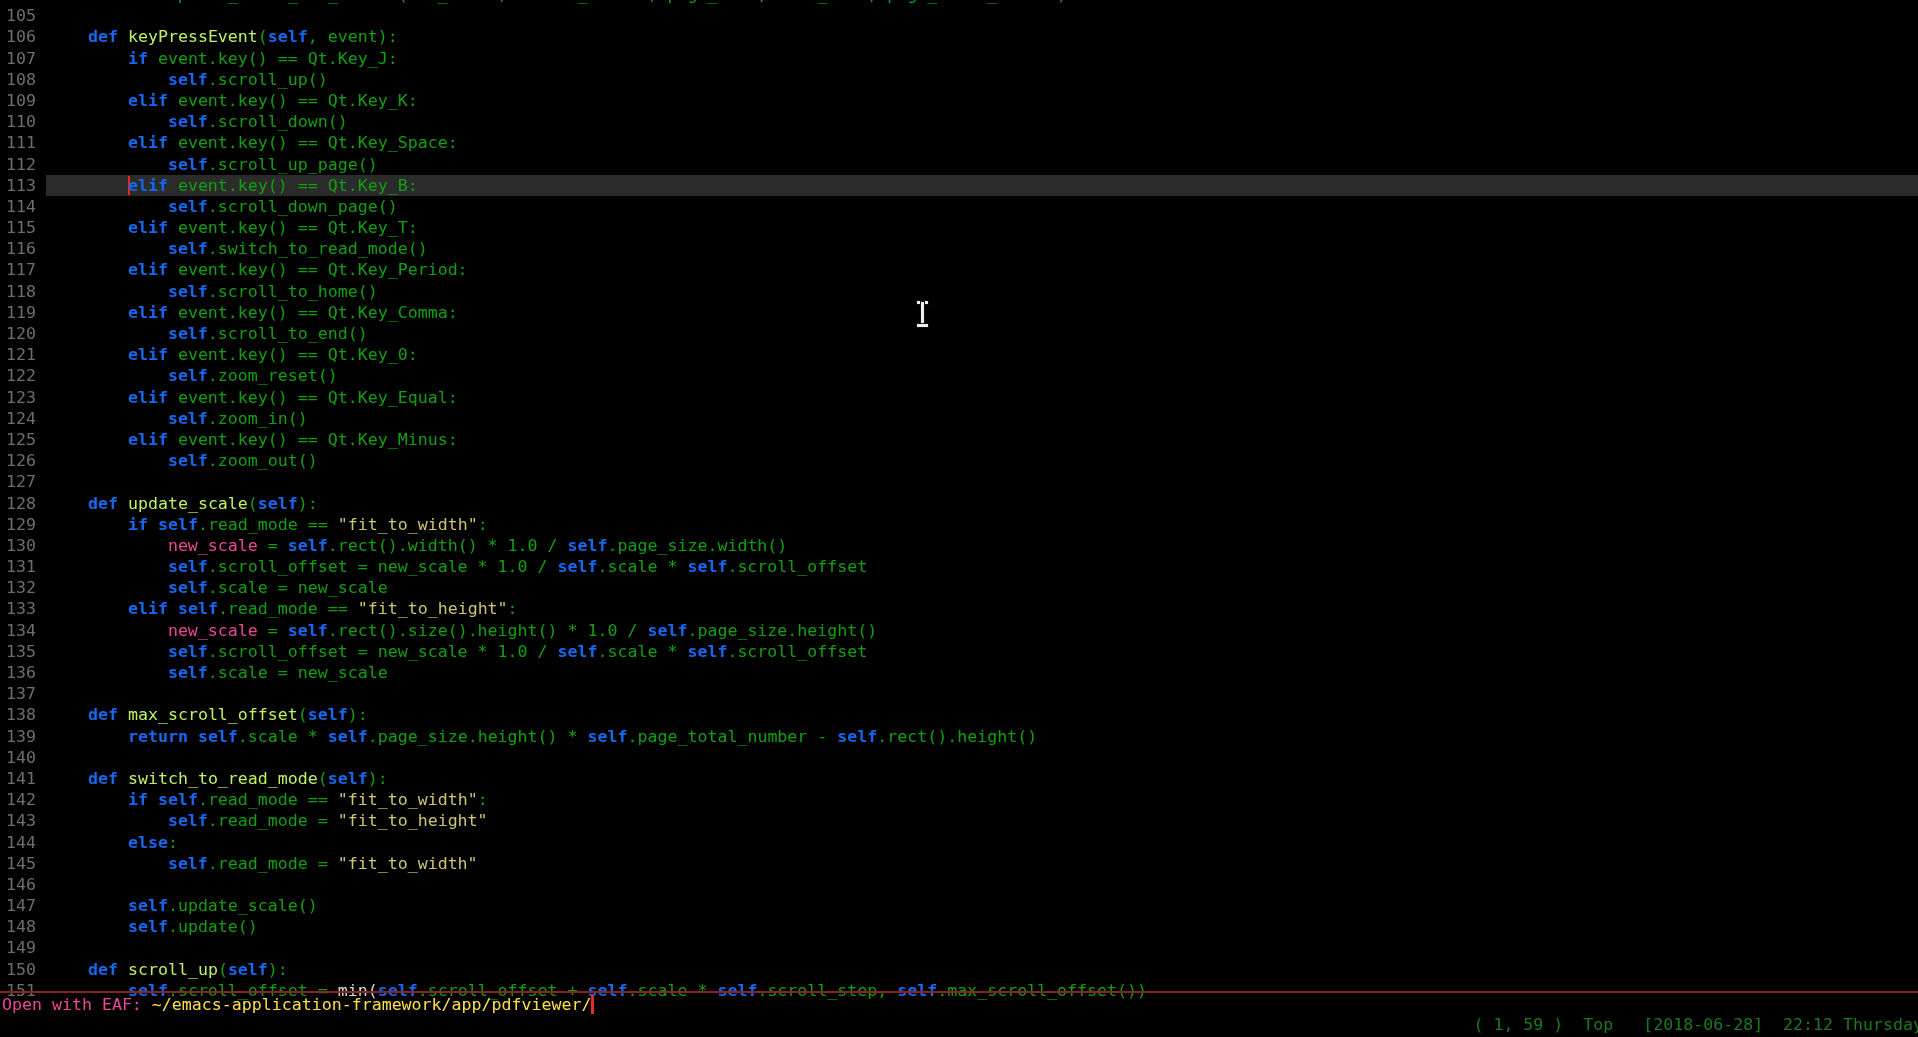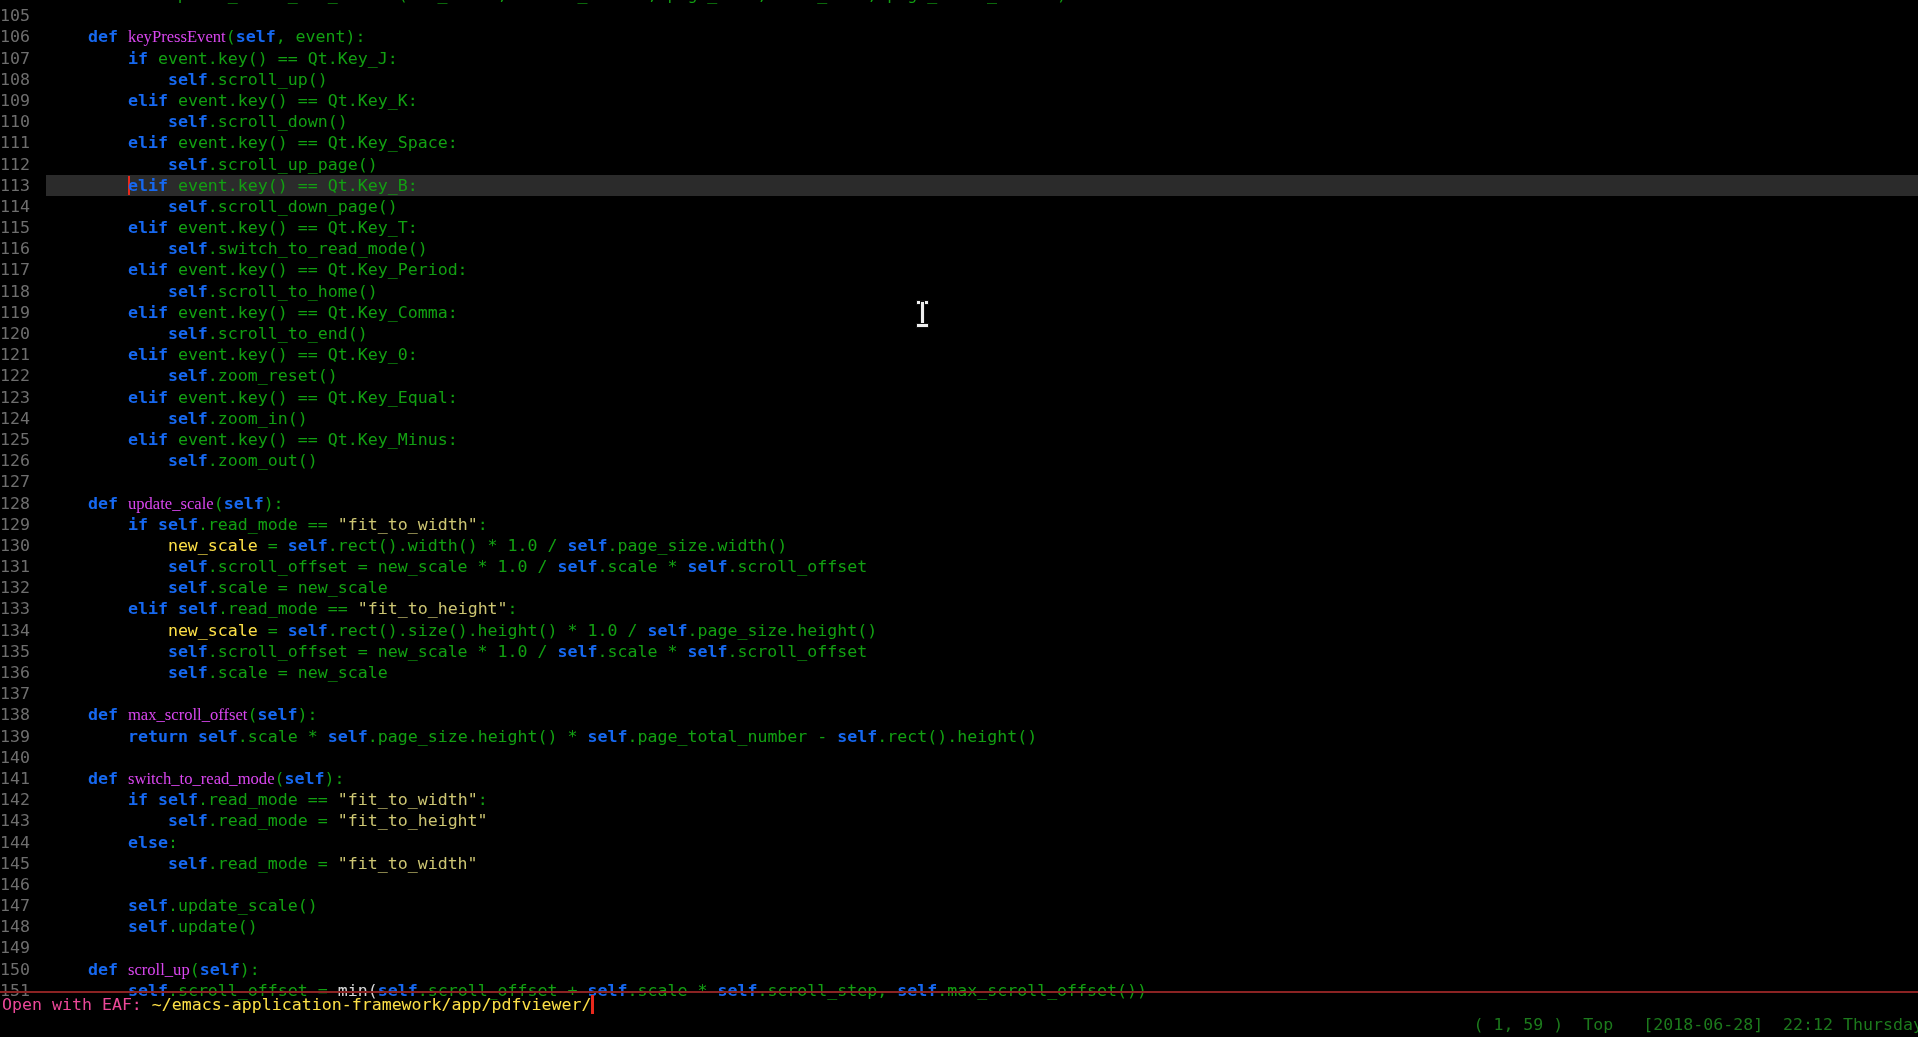--- a/index.html
+++ b/index.html
@@ -12,26 +12,26 @@
     font-size:16.6px;
     line-height:21.2px;
   }
   
   #editor{
     position:absolute;top:-16px;left:0;right:0;
     white-space:pre;
   }
   .row{height:21.2px;white-space:pre;}
   .row.hl{background:linear-gradient(to right,#000 0,#000 46px,#2b2b2b 46px);}
-  .ln{display:inline-block;width:48px;box-sizing:border-box;color:#6e6e6e;}
+  .ln{display:inline-block;width:48px;padding-left:6px;box-sizing:border-box;color:#6e6e6e;}
   .k{color:#1668f0;font-weight:bold;}
-  .fn{color:#d946ef;font-family:Liberation Serif, serif;}
+  .fn{color:#bef264;}
   .v{color:#12a012;}
   .s{color:#cdc673;}
-  .var{color:#fde047;}
+  .var{color:#ec4899;}
   .b{color:#d8d8d8;}
   .caret{display:inline-block;width:2px;height:19px;background:#e8291c;margin-right:-2px;vertical-align:-4px;}
   
   #sep{position:absolute;top:991px;left:0;width:100%;height:2px;background:#8b2323;}
   
   #minibuffer{position:absolute;top:994px;left:2px;height:21px;white-space:pre;}
   .mb-prompt{color:#ec4899;}
   .mb-input{color:#fde047;}
   .mb-caret{display:inline-block;width:3px;height:19px;background:#e8291c;vertical-align:-4px;}
   

